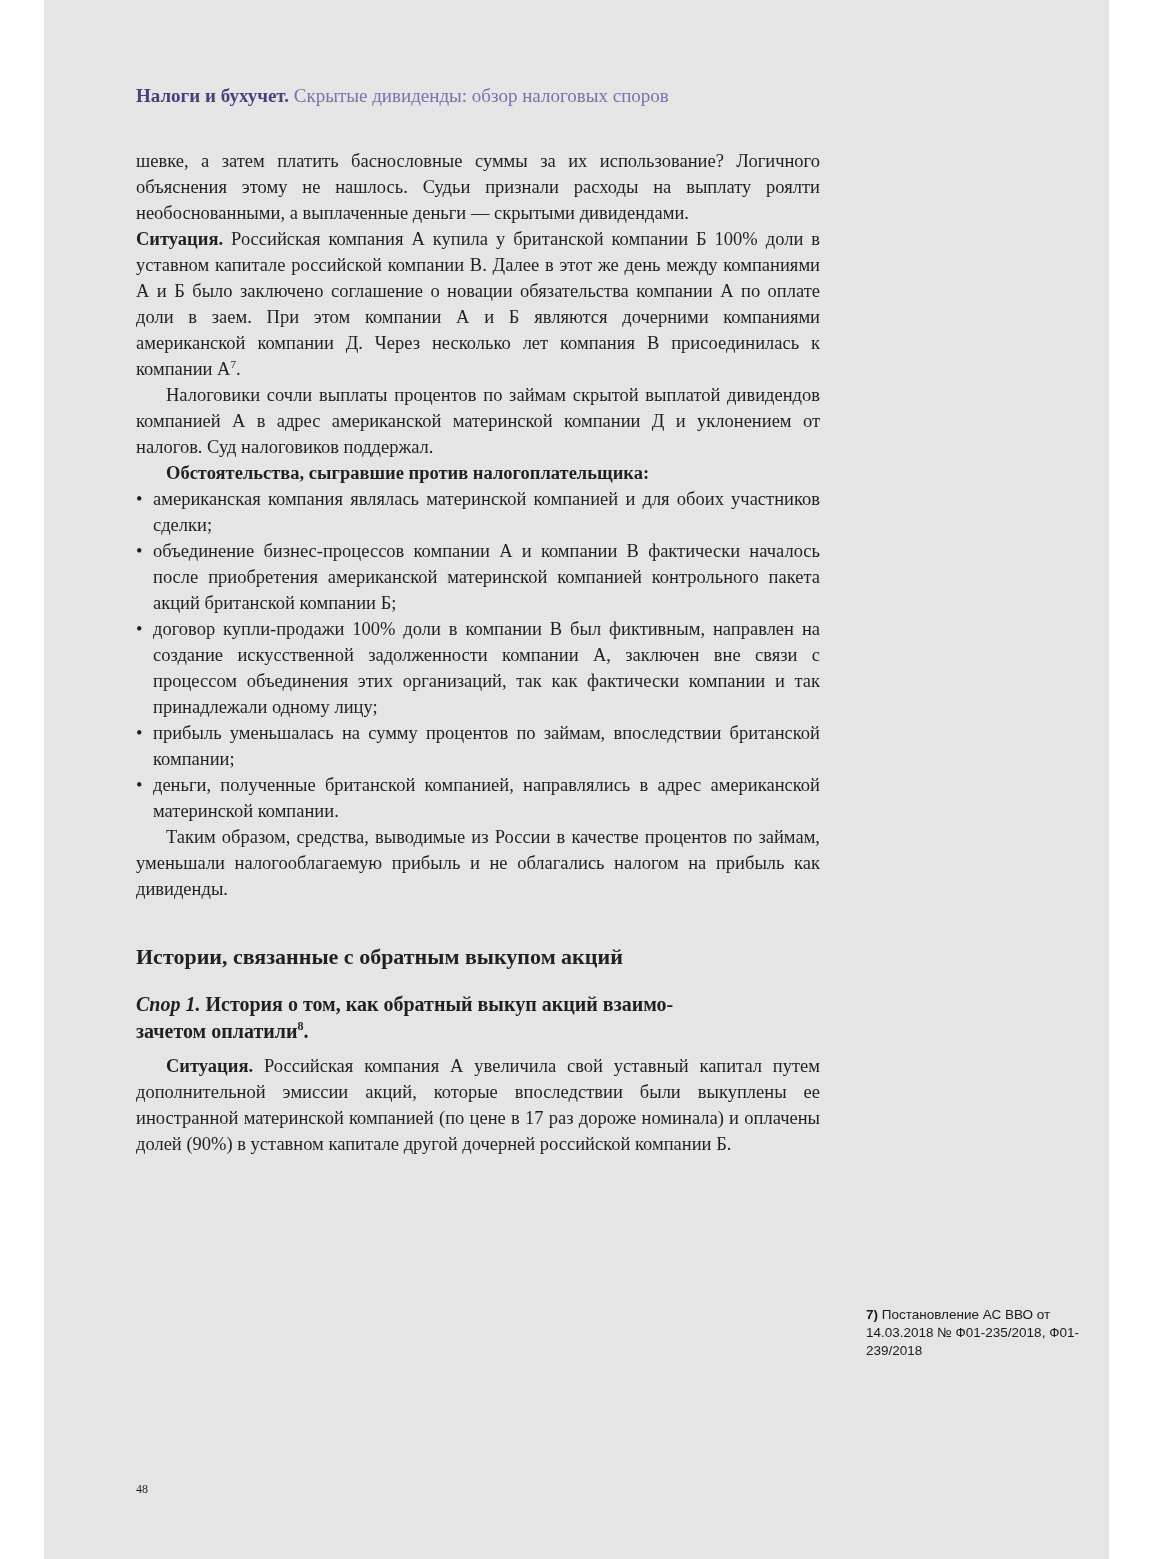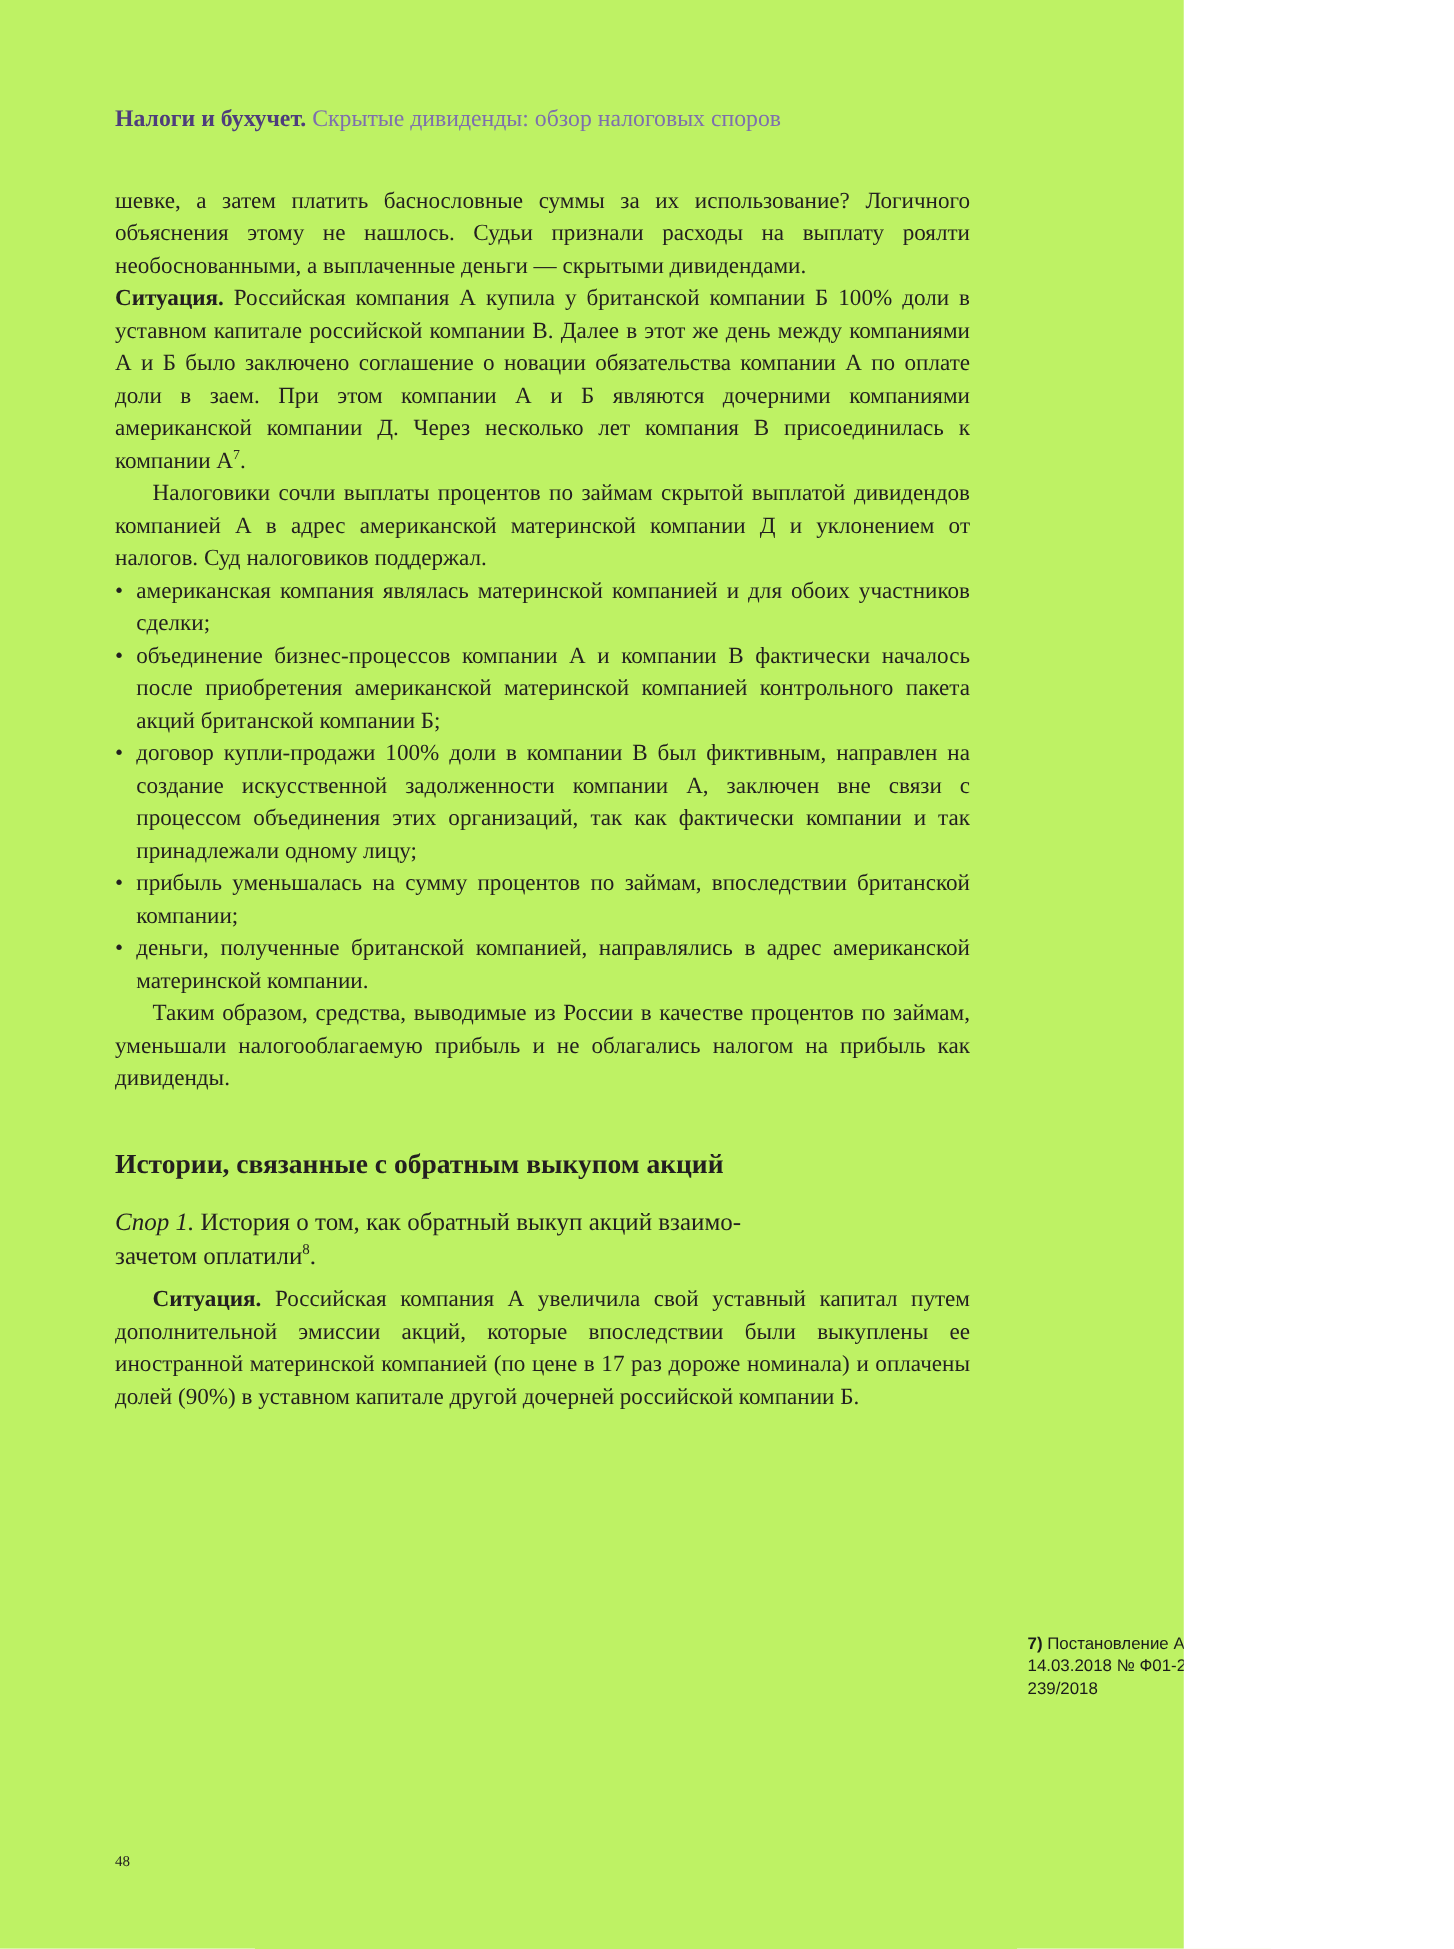--- a/index.html
+++ b/index.html
@@ -1,24 +1,25 @@
 <!DOCTYPE html>
 <html lang="ru"><head>
 <meta charset="utf-8">
 <style>
   * { margin: 0; padding: 0; box-sizing: border-box; }
   html, body { background: #ffffff; }
   .page {
     position: relative;
-    width: 947px;
+    width: 1065px;
     height: 1559px;
-    background: #bef264;
+    background: #e5e5e5;
     font-family: "Liberation Serif", serif;
     color: #231f20;
     overflow: hidden;
+    margin-left: 44px;
   }
   .header {
     position: absolute;
     top: 84px;
     left: 92px;
     width: 980px;
     font-size: 19px;
     line-height: 24px;
   }
   .header .brand { font-weight: bold; color: #4e3d7c; }
@@ -48,21 +49,21 @@
 
   .circ-heading { font-weight: bold; text-indent: 30px; text-align: left; }
 
   ul.bullets { list-style: none; }
   ul.bullets li { position: relative; padding-left: 17px; text-align: justify; }
   ul.bullets li::before { content: "\2022"; position: absolute; left: 0; top: 0; }
 
   .dispute-head {
     font-size: 20px;
     line-height: 27px;
-    font-weight: normal;
+    font-weight: bold;
     text-align: left;
     white-space: pre-line;
     margin: 0 0 8px 0;
   }
   .dispute-head .dispute-label { font-style: italic; }
 
   sup { font-size: 0.6em; vertical-align: super; line-height: 0; }
 
   .footnotes {
     position: absolute;
@@ -97,20 +98,21 @@
 
   <div class="main">
 
     <p>шевке, а затем платить баснословные суммы за их использование? Логичного объяснения этому не нашлось. Судьи признали расходы на выплату роялти необоснованными, а выплаченные деньги — скрытыми дивидендами.</p>
 
 
     <p><b>Ситуация.</b><span> Российская компания А купила у британской компании Б 100% доли в уставном капитале российской компании В. Далее в этот же день между компаниями А и Б было заключено соглашение о новации обязательства компании А по оплате доли в заем. При этом компании А и Б являются дочерними компаниями американской компании Д. Через несколько лет компания В присоединилась к компании А</span><sup>7</sup><span>.</span></p>
 
     <p class="indent">Налоговики сочли выплаты процентов по займам скрытой выплатой дивидендов компанией А в адрес американской материнской компании Д и уклонением от налогов. Суд налоговиков поддержал.</p>
 
+    <p class="circ-heading">Обстоятельства, сыгравшие против налогоплательщика:</p>
 
     <ul class="bullets">
       <li>американская компания являлась материнской компанией и для обоих участников сделки;</li>
       <li>объединение бизнес-процессов компании А и компании В фактически началось после приобретения американской материнской компанией контрольного пакета акций британской компании Б;</li>
       <li>договор купли-продажи 100% доли в компании В был фиктивным, направлен на создание искусственной задолженности компании А, заключен вне связи с процессом объединения этих организаций, так как фактически компании и так принадлежали одному лицу;</li>
       <li>прибыль уменьшалась на сумму процентов по займам, впоследствии британской компании;</li>
       <li>деньги, полученные британской компанией, направлялись в адрес американской материнской компании.</li>
     </ul>
 
     <p class="indent">Таким образом, средства, выводимые из России в качестве процентов по займам, уменьшали налогооблагаемую прибыль и не облагались налогом на прибыль как дивиденды.</p>

